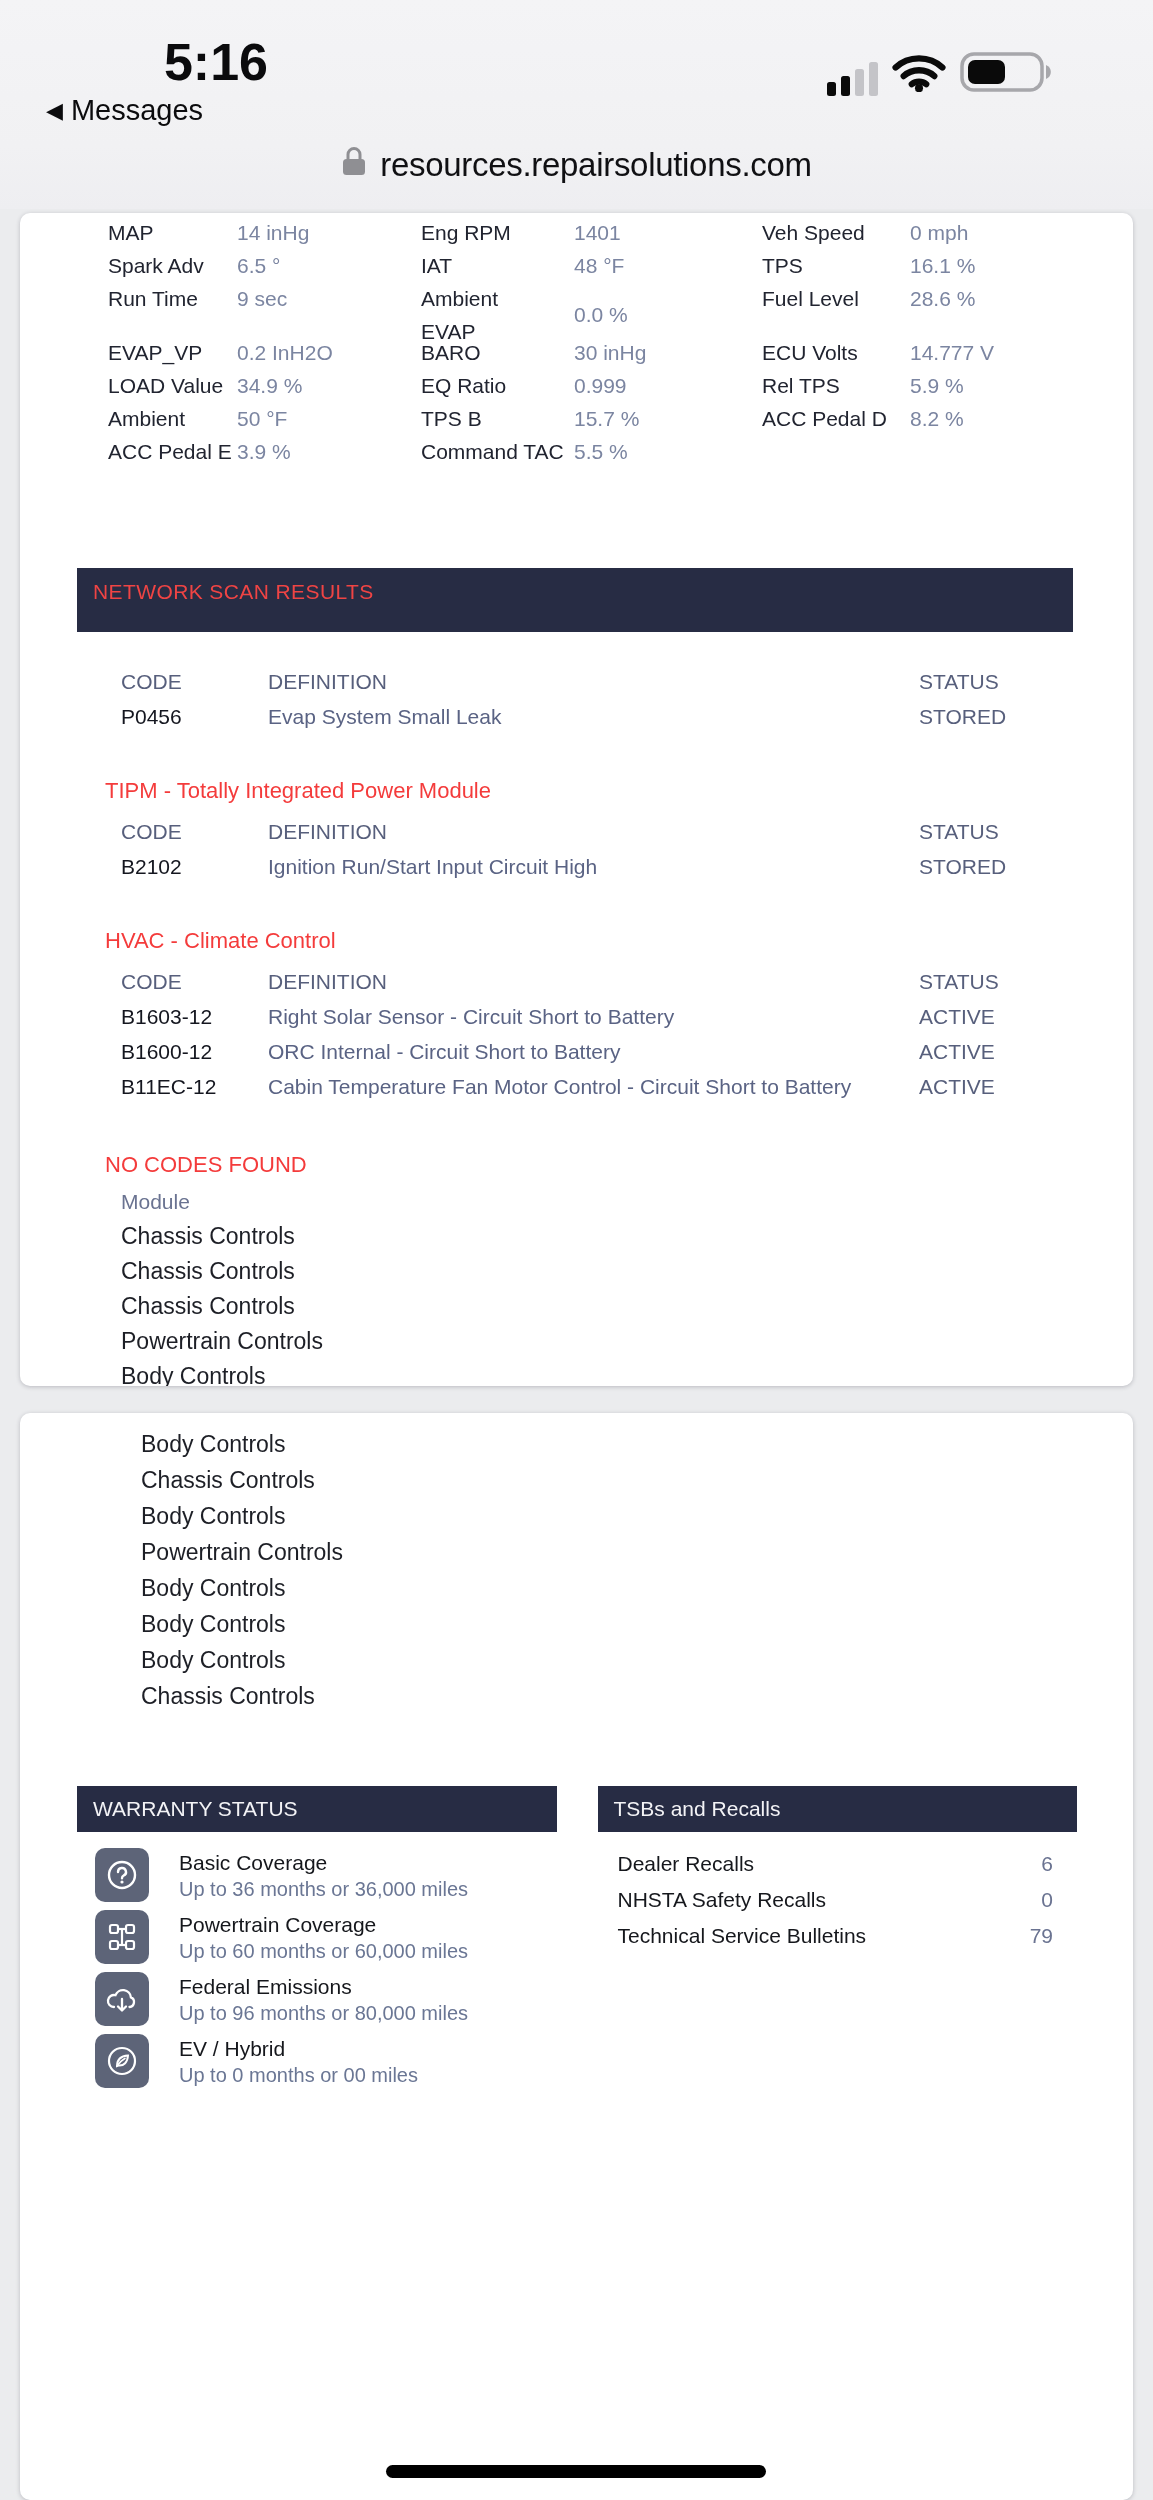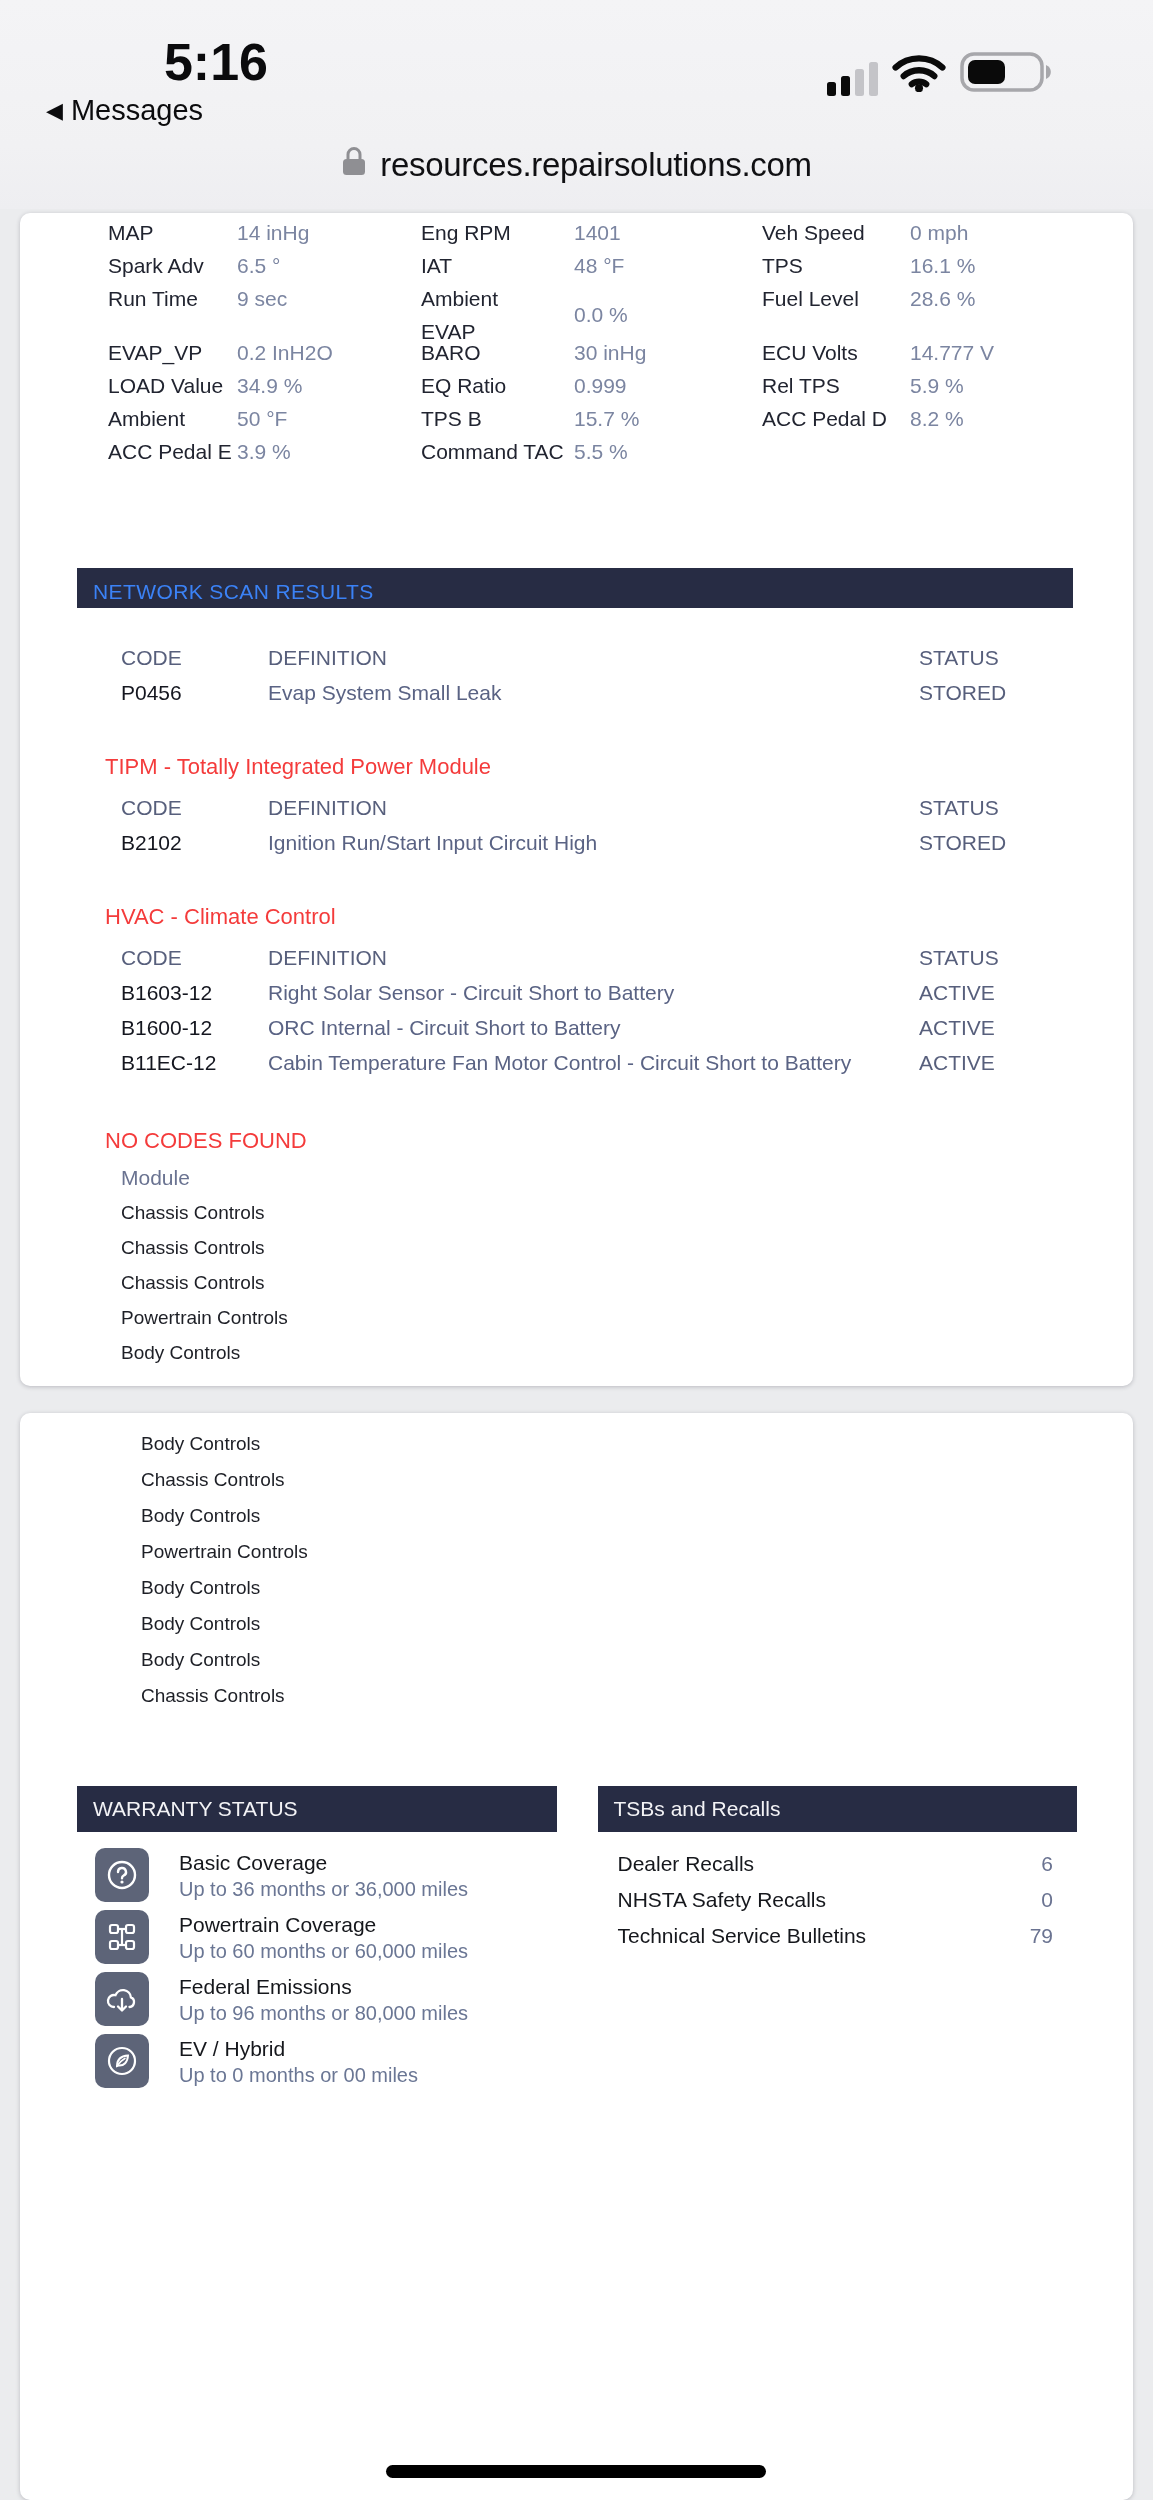--- a/index.html
+++ b/index.html
@@ -39,21 +39,21 @@
   .c1l{width:129px;} .c1v{width:184px;} .c2l{width:153px;} .c2v{width:188px;}
   .c3l{width:148px;} .c3v{flex:1;}
   .lab{color:#212430;}
   .val{color:#7b85a1;}
   .lrow-tall{min-height:66px;}
   .wrap-label span{display:inline-block;max-width:112px;line-height:33px;}
   .vcenter{align-self:center;line-height:24px !important;}
   .pull-up{margin-top:-12px;}
 
   
-  .sec-bar{height:40px;line-height:48px;background:#272c44;color:#3b82f6;
+  .sec-bar{height:64px;line-height:48px;background:#272c44;color:#ef4444;
            font-size:21px;letter-spacing:0.4px;padding-left:16px;}
   .scan-bar{margin:100px 60px 0 57px;}
 
   
   .modules{padding:22px 60px 0 85px;}
   .module{margin-top:34px;}
   .module:first-child{margin-top:0;}
   .module-title{color:#f43b3b;font-size:22px;line-height:26px;}
   .scan-table{margin-top:10px;padding-left:16px;}
   .srow{display:flex;font-size:21px;line-height:35px;}
@@ -62,21 +62,21 @@
   .s-status{flex:1;}
   .hdr .s-code,.hdr .s-def,.hdr .s-status{color:#575f7c;}
   .s-code{color:#14161f;}
   .s-def{color:#5a6384;}
   .s-status{color:#575f7c;}
   .hdr .s-code{color:#575f7c;}
 
   .no-codes{margin-top:48px;}
   .nc-title{color:#f43b3b;font-size:22px;line-height:26px;}
   .nc-col{color:#6a7391;font-size:21px;line-height:35px;margin-top:6px;padding-left:16px;}
-  .nc-item{color:#1d1f26;font-size:19px;line-height:35px;padding-left:16px;}
+  .nc-item{color:#1d1f26;font-size:23px;line-height:35px;padding-left:16px;}
 
   .list2{padding:13px 0 0 121px;}
   .list2 .nc-item{padding-left:0;line-height:36px;}
 
   
   .bottom-cols{display:flex;gap:41px;margin:72px 56px 0 57px;}
   .bcol{flex:1;min-width:0;}
   .col-bar{height:46px;line-height:46px;background:#272c44;color:#f3f3f6;
            font-size:21px;padding-left:16px;}
   .w-list{margin-top:16px;padding-left:18px;}

